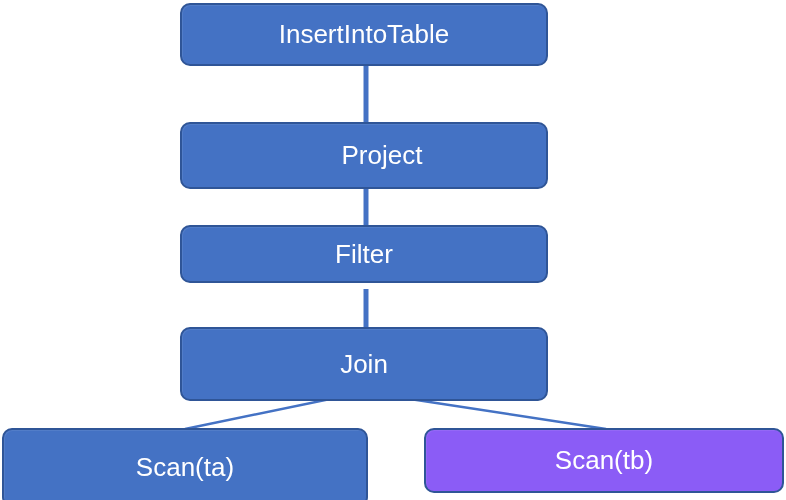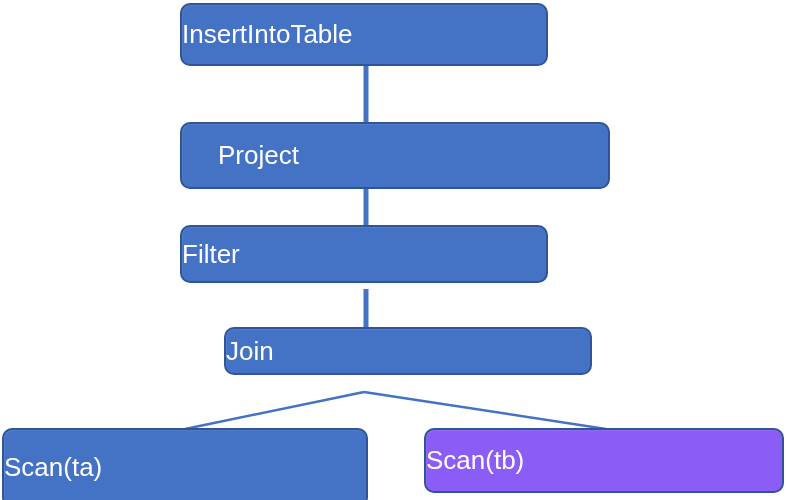--- a/index.html
+++ b/index.html
@@ -28,27 +28,28 @@
     z-index: 2;
     box-sizing: border-box;
     background: #4472C4;
     border: 2px solid #2F5597;
     border-radius: 10px;
     color: #ffffff;
     font-size: 26px;
     font-weight: 400;
     display: flex;
     align-items: center;
+    justify-content: center;
     text-align: center;
     box-shadow: inset 1px 1px 0 rgba(255,255,255,0.08);
   }
   .node-insert  { left: 180px; top: 3px;   width: 368px; height: 63px; }
-  .node-project { left: 180px; top: 122px; width: 430px; height: 67px; padding-left: 36px; }
+  .node-project { left: 180px; top: 122px; width: 368px; height: 67px; padding-left: 36px; }
   .node-filter  { left: 180px; top: 225px; width: 368px; height: 58px; }
-  .node-join    { left: 180px; top: 327px; width: 368px; height: 48px; margin-left: 44px; }
+  .node-join    { left: 180px; top: 327px; width: 368px; height: 74px; }
   .node-scanta  { left: 2px;   top: 428px; width: 366px; height: 79px; }
   .node-scantb  { left: 424px; top: 428px; width: 360px; height: 65px; }
   .watermark {
     position: absolute;
     left: 658px;
     top: 322px;
     z-index: 3;
     font-size: 40px;
     font-weight: 700;
     letter-spacing: 1px;

